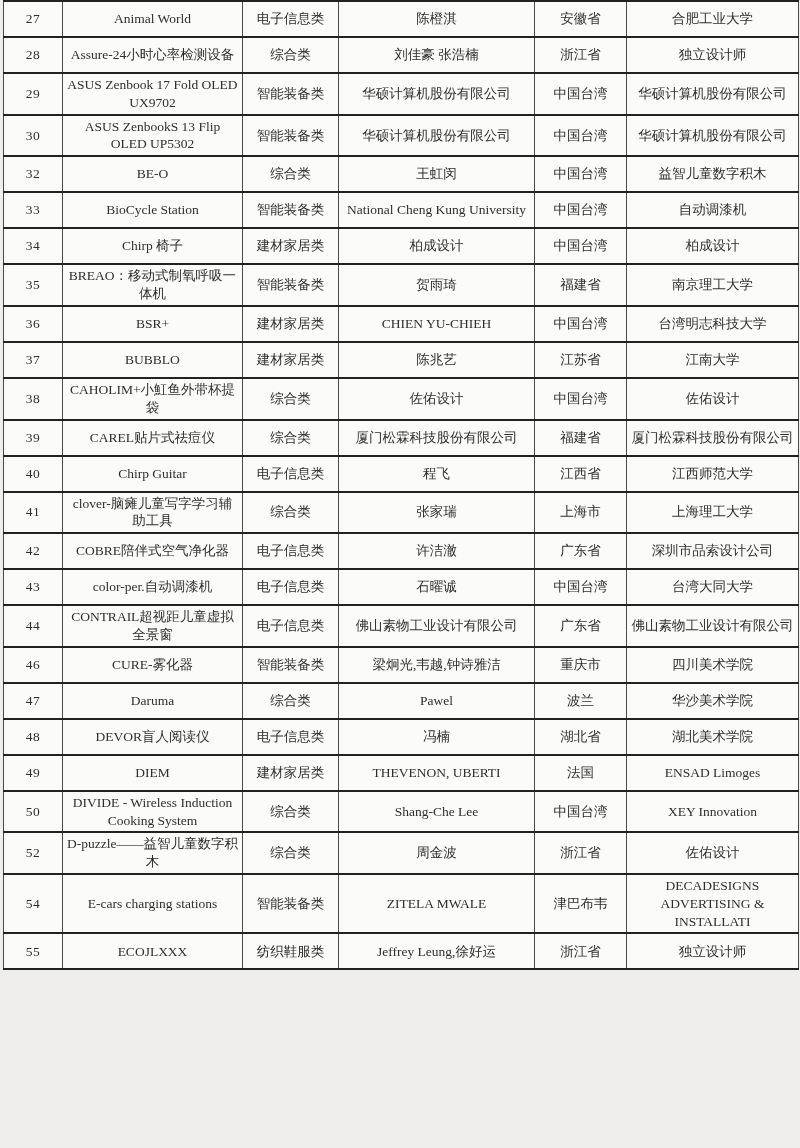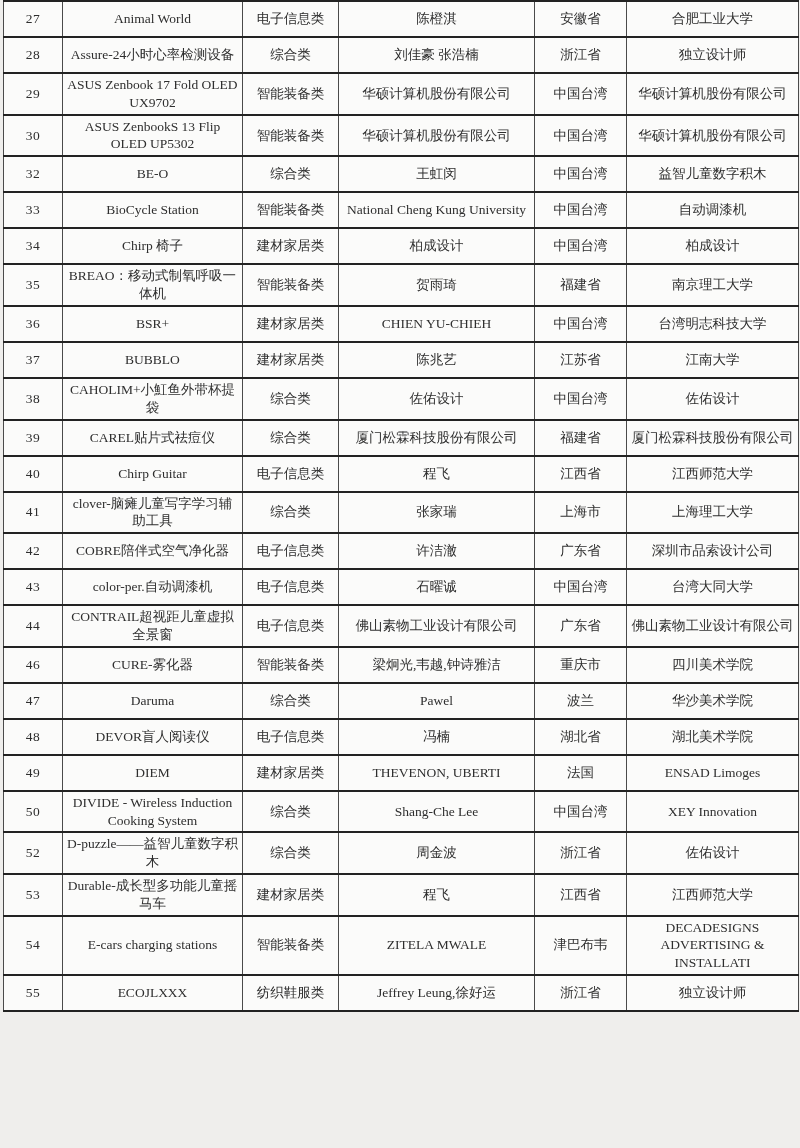--- a/index.html
+++ b/index.html
@@ -233,28 +233,20 @@
   </tr>
         <tr>
     <td class="col-number">52</td>
     <td>D-puzzle——益智儿童数字积木</td>
     <td>综合类</td>
     <td>周金波</td>
     <td>浙江省</td>
     <td>佐佑设计</td>
   </tr>
         <tr>
-    <td class="col-number">53</td>
-    <td>Durable-成长型多功能儿童摇马车</td>
-    <td>建材家居类</td>
-    <td>程飞</td>
-    <td>江西省</td>
-    <td>江西师范大学</td>
-  </tr>
-        <tr>
     <td class="col-number">54</td>
     <td>E-cars charging stations</td>
     <td>智能装备类</td>
     <td>ZITELA MWALE</td>
     <td>津巴布韦</td>
     <td>DECADESIGNS ADVERTISING &amp; INSTALLATI</td>
   </tr>
         <tr>
     <td class="col-number">55</td>
     <td>ECOJLXXX</td>

